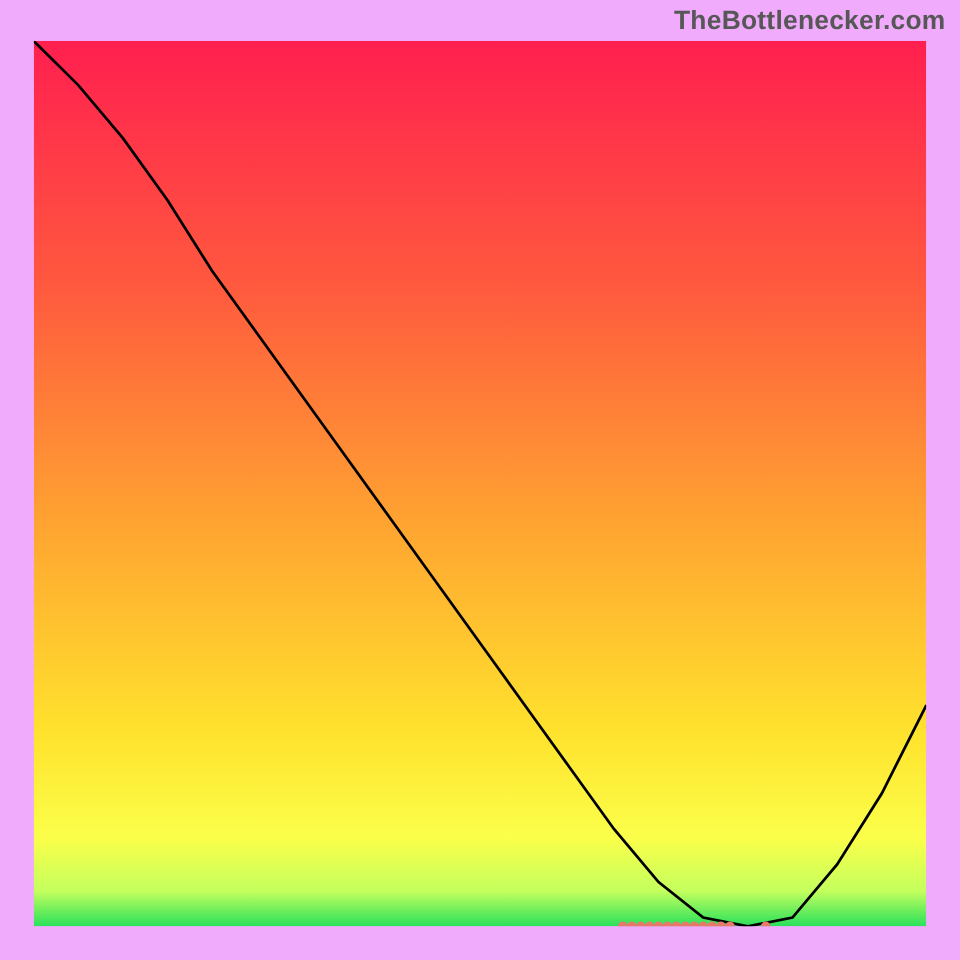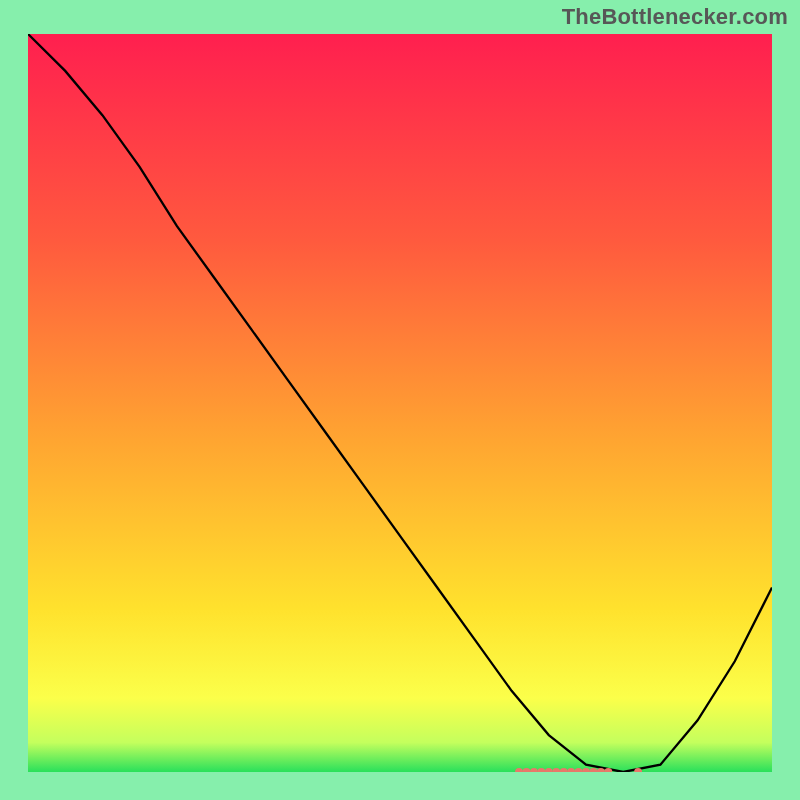--- a/index.html
+++ b/index.html
@@ -7,21 +7,21 @@
     padding: 0;
     width: 800px;
     height: 800px;
     background: #000;
     font-family: Arial, Helvetica, sans-serif;
   }
   .frame {
     position: relative;
     width: 800px;
     height: 800px;
-    background: #86efac;
+    background: #f0abfc;
   }
   .watermark {
     position: absolute;
     top: 4px;
     right: 12px;
     color: #575757;
     font-size: 22px;
     font-weight: 600;
     letter-spacing: 0.2px;
   }

